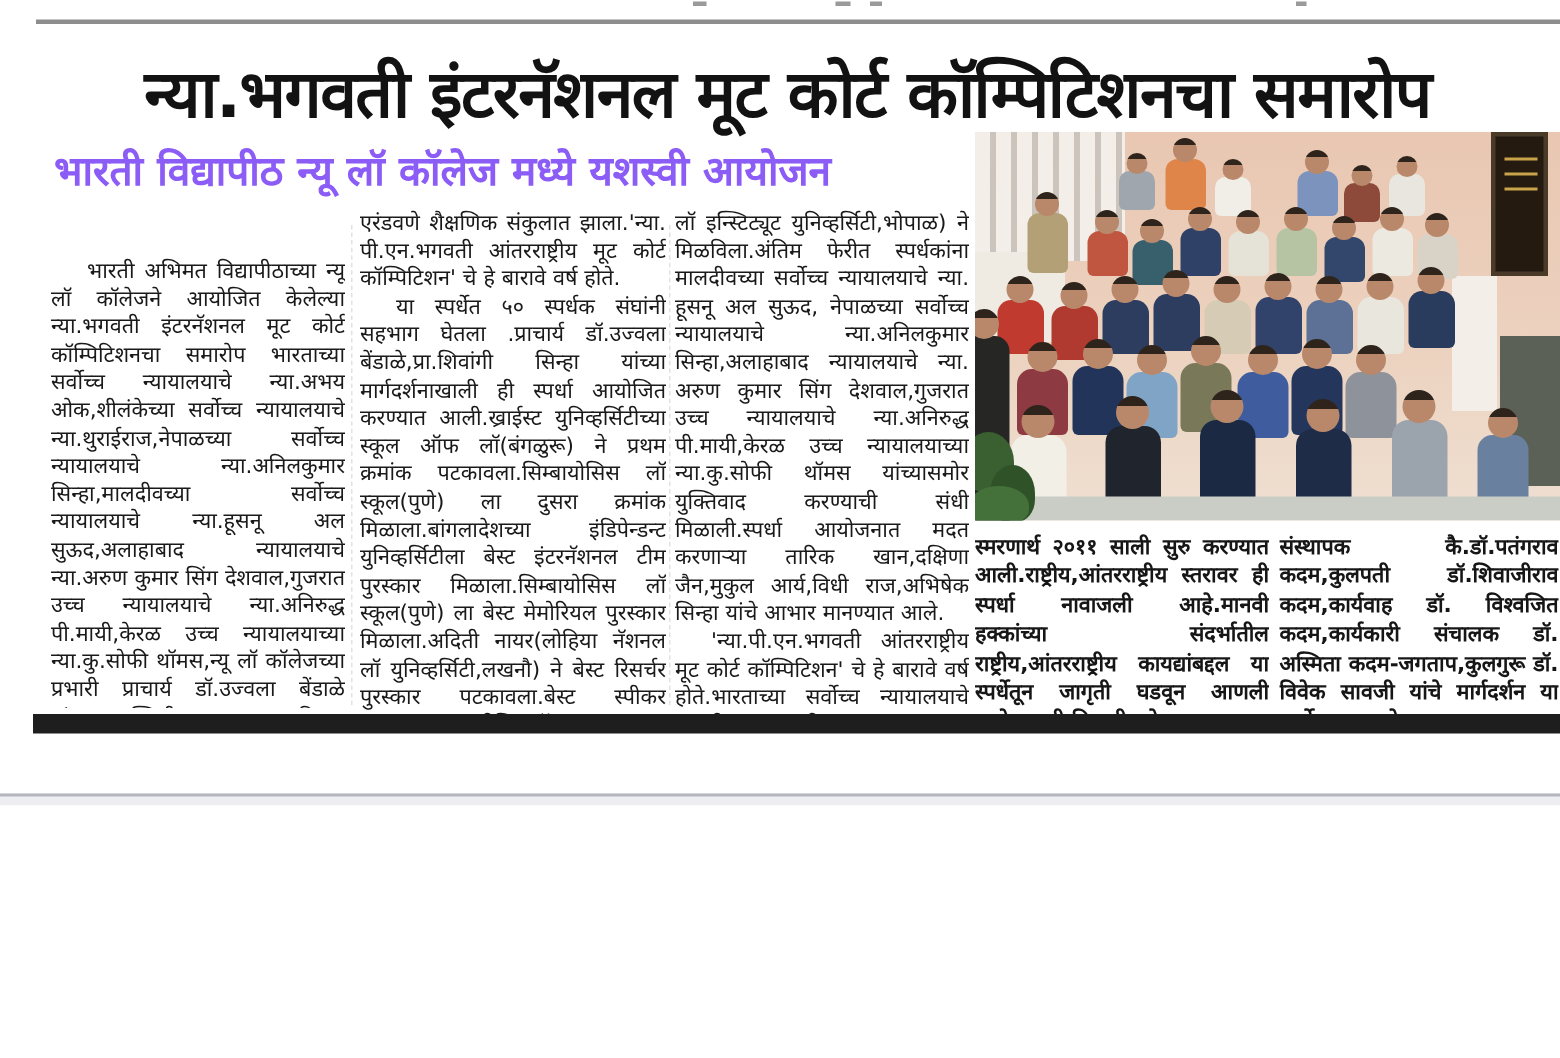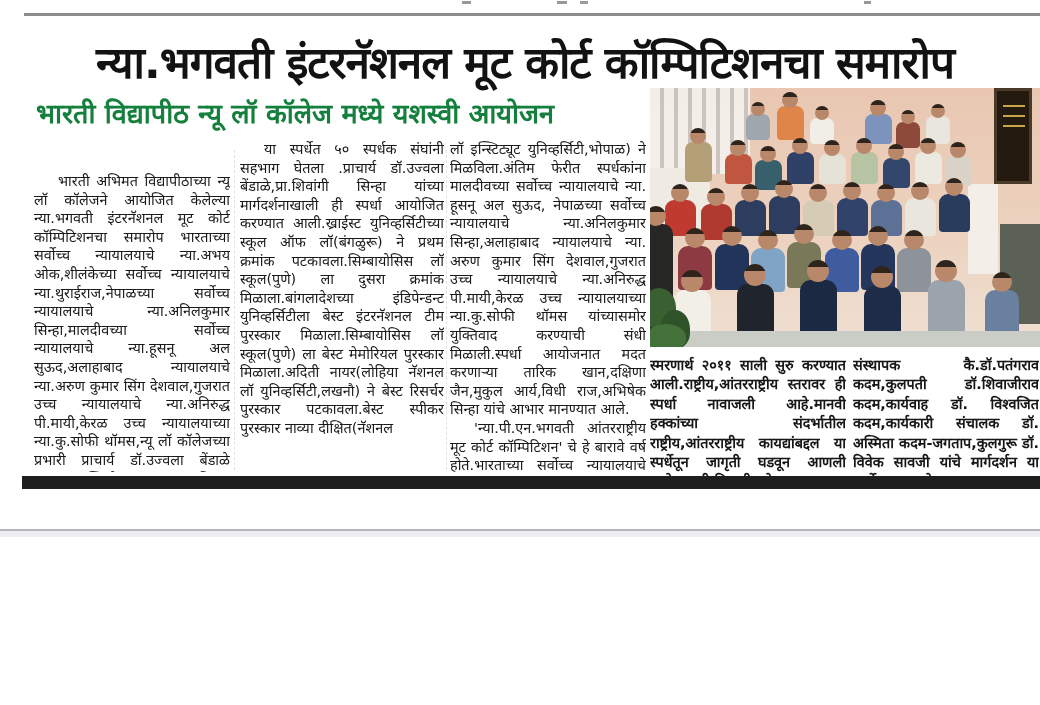--- a/index.html
+++ b/index.html
@@ -5,21 +5,21 @@
   html,body{margin:0;padding:0;background:#fff;}
   #page{position:relative;width:1040px;height:537px;background:#ffffff;overflow:hidden;
         font-family:"DejaVu Sans","Liberation Sans",sans-serif;color:#1b1b1b;}
   .abs{position:absolute;}
   
   .speck{position:absolute;top:1px;height:3px;background:#9a9a9a;}
   #top-rule{left:24px;right:0;top:13px;height:3px;background:#8d8d8d;}
   
   #headline{left:30px;top:28px;width:990px;height:66px;display:flex;align-items:center;justify-content:center;
             font-size:44px;font-weight:800;color:#121212;letter-spacing:-1px;white-space:nowrap;overflow:hidden;}
-  #subheadline{left:36px;top:94px;width:620px;height:42px;font-size:27px;font-weight:800;color:#15803d;
+  #subheadline{left:36px;top:94px;width:620px;height:42px;font-size:27px;font-weight:800;color:#8b5cf6;
                white-space:nowrap;overflow:hidden;}
   
   #dateline-box{left:46px;top:132px;width:176px;}
   .dl-rule{height:2px;background:#1c1c1c;}
   #dateline{padding:3px 0 4px 0;text-align:center;font-size:15px;font-weight:800;color:#161616;white-space:nowrap;}
   #dateline u{text-decoration:underline;text-underline-offset:3px;}
   
   .col{position:absolute;overflow:hidden;text-align:justify;font-size:14.4px;line-height:18.6px;color:#191919;}
   .para{margin:0;}
   .para.indent{text-indent:24px;}
@@ -78,20 +78,21 @@
   <div id="top-rule" class="abs"></div>
 
   <div id="headline" class="abs">न्या.भगवती इंटरनॅशनल मूट कोर्ट कॉम्पिटिशनचा समारोप</div>
   <div id="subheadline" class="abs">भारती विद्यापीठ न्यू लॉ कॉलेज मध्ये यशस्वी आयोजन</div>
 
 
   <div id="col-1" class="col">
       <p class="para indent">भारती अभिमत विद्यापीठाच्या न्यू लॉ कॉलेजने आयोजित केलेल्या न्या.भगवती इंटरनॅशनल मूट कोर्ट कॉम्पिटिशनचा समारोप भारताच्या सर्वोच्च न्यायालयाचे न्या.अभय ओक,शीलंकेच्या सर्वोच्च न्यायालयाचे न्या.थुराईराज,नेपाळच्या सर्वोच्च न्यायालयाचे न्या.अनिलकुमार सिन्हा,मालदीवच्या सर्वोच्च न्यायालयाचे न्या.हूसनू अल सुऊद,अलाहाबाद न्यायालयाचे न्या.अरुण कुमार सिंग देशवाल,गुजरात उच्च न्यायालयाचे न्या.अनिरुद्ध पी.मायी,केरळ उच्च न्यायालयाच्या न्या.कु.सोफी थॉमस,न्यू लॉ कॉलेजच्या प्रभारी प्राचार्य डॉ.उज्वला बेंडाळे यांच्या उपस्थितीत पार पडला. दि.२३ मार्च २०२४ रोजी हा कार्यक्रम</p>
     </div>
   <div id="col-2" class="col">
+      <p class="para">एरंडवणे शैक्षणिक संकुलात झाला.'न्या. पी.एन.भगवती आंतरराष्ट्रीय मूट कोर्ट कॉम्पिटिशन' चे हे बारावे वर्ष होते.</p>
       <p class="para indent">या स्पर्धेत ५० स्पर्धक संघांनी सहभाग घेतला .प्राचार्य डॉ.उज्वला बेंडाळे,प्रा.शिवांगी सिन्हा यांच्या मार्गदर्शनाखाली ही स्पर्धा आयोजित करण्यात आली.ख्राईस्ट युनिव्हर्सिटीच्या स्कूल ऑफ लॉ(बंगळुरू) ने प्रथम क्रमांक पटकावला.सिम्बायोसिस लॉ स्कूल(पुणे) ला दुसरा क्रमांक मिळाला.बांगलादेशच्या इंडिपेन्डन्ट युनिव्हर्सिटीला बेस्ट इंटरनॅशनल टीम पुरस्कार मिळाला.सिम्बायोसिस लॉ स्कूल(पुणे) ला बेस्ट मेमोरियल पुरस्कार मिळाला.अदिती नायर(लोहिया नॅशनल लॉ युनिव्हर्सिटी,लखनौ) ने बेस्ट रिसर्चर पुरस्कार पटकावला.बेस्ट स्पीकर पुरस्कार नाव्या दीक्षित(नॅशनल</p>
     </div>
   <div id="col-3" class="col">
       <p class="para">लॉ इन्स्टिट्यूट युनिव्हर्सिटी,भोपाळ) ने मिळविला.अंतिम फेरीत स्पर्धकांना मालदीवच्या सर्वोच्च न्यायालयाचे न्या. हूसनू अल सुऊद, नेपाळच्या सर्वोच्च न्यायालयाचे न्या.अनिलकुमार सिन्हा,अलाहाबाद न्यायालयाचे न्या. अरुण कुमार सिंग देशवाल,गुजरात उच्च न्यायालयाचे न्या.अनिरुद्ध पी.मायी,केरळ उच्च न्यायालयाच्या न्या.कु.सोफी थॉमस यांच्यासमोर युक्तिवाद करण्याची संधी मिळाली.स्पर्धा आयोजनात मदत करणाऱ्या तारिक खान,दक्षिणा जैन,मुकुल आर्य,विधी राज,अभिषेक सिन्हा यांचे आभार मानण्यात आले.</p>
       <p class="para indent">'न्या.पी.एन.भगवती आंतरराष्ट्रीय मूट कोर्ट कॉम्पिटिशन' चे हे बारावे वर्ष होते.भारताच्या सर्वोच्च न्यायालयाचे न्या.पी.एन.भगवती यांच्या योगदानाच्या</p>
     </div>
   <div class="col-rule" style="left:234px;"></div>
   <div class="col-rule" style="left:446px;"></div>
 
   <div id="photo" class="abs">

